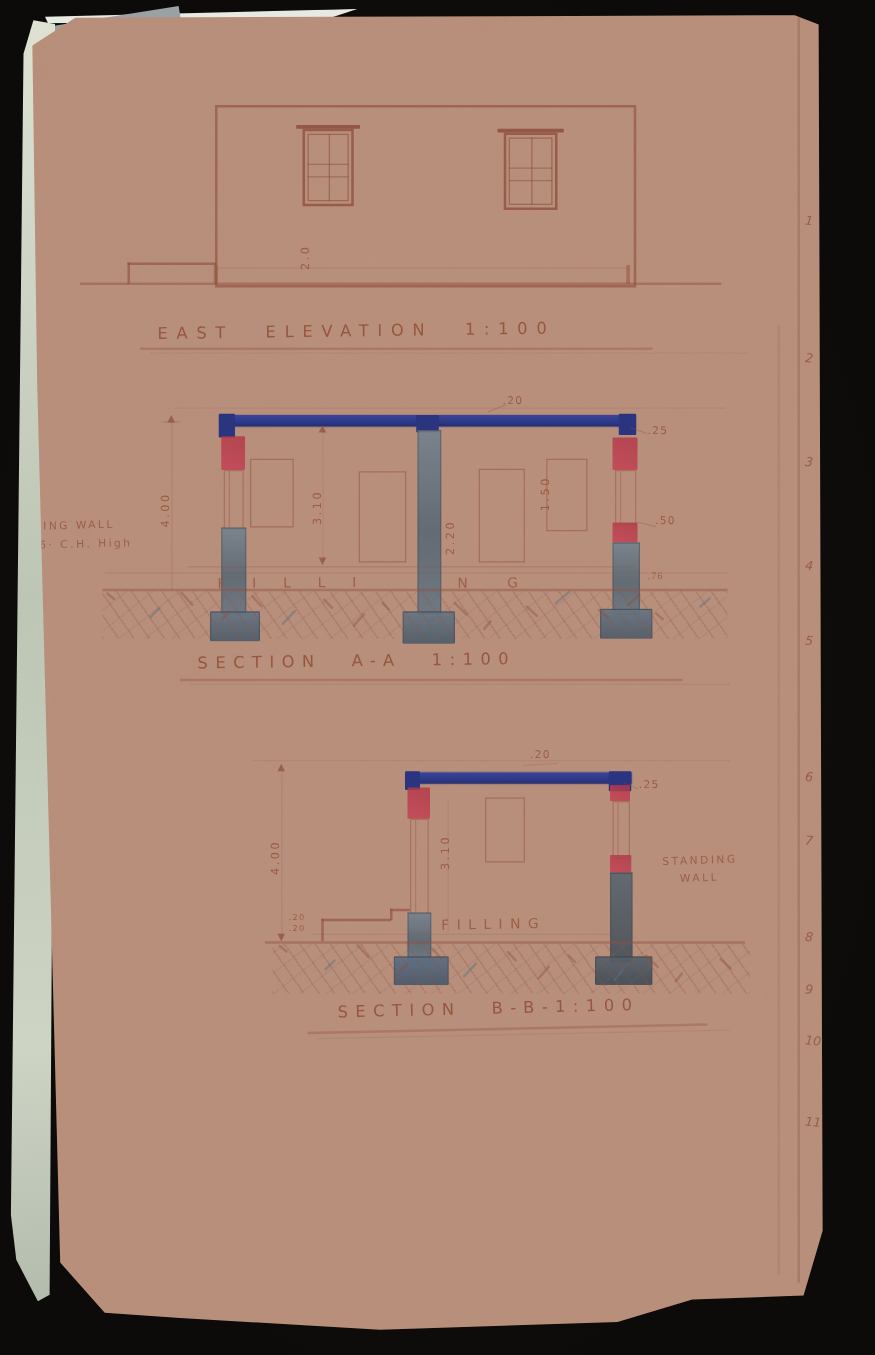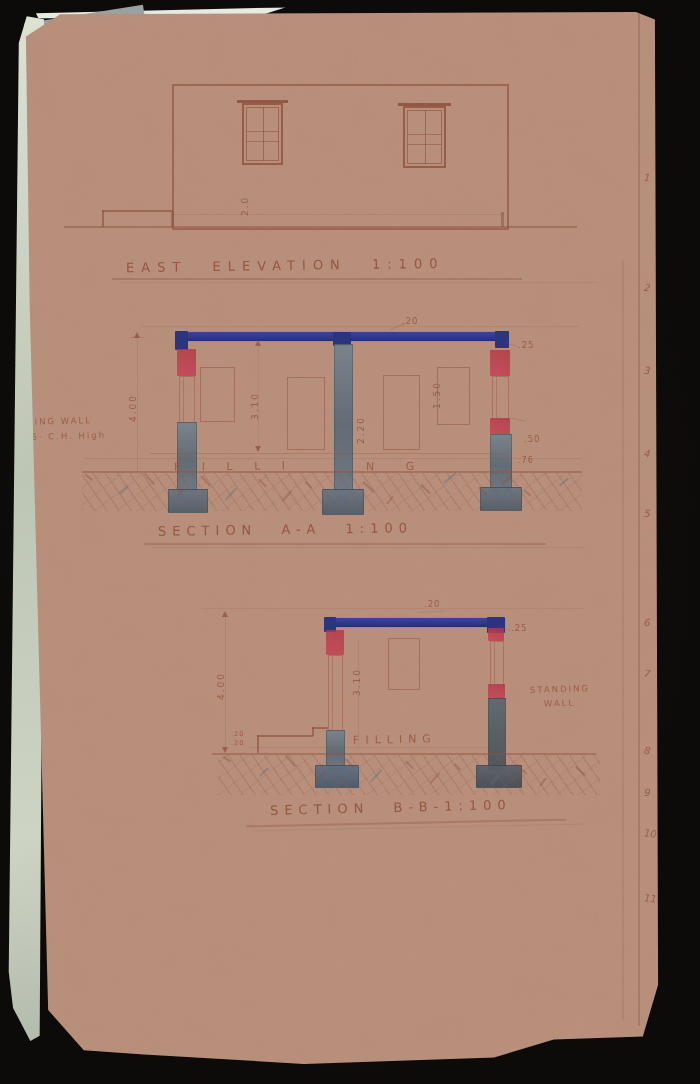--- a/index.html
+++ b/index.html
@@ -206,23 +206,23 @@
       <div class="vdim" style="left:104px;top:412px;">4.00</div>
 
       <div class="ln f22" style="left:234px;top:334px;width:1px;height:104px;"></div>
       <div class="arrow-up" style="left:231px;top:330px;"></div>
       <div class="arrow-dn" style="left:231px;top:436px;"></div>
       <div class="vdim" style="left:226px;top:410px;">3.10</div>
 
       <div class="vdim" style="left:332px;top:434px;">2.20</div>
       <div class="vdim" style="left:408px;top:399px;">1.50</div>
 
-      <div class="dim" style="left:500px;top:424px;">.50</div>
+      <div class="dim" style="left:500px;top:402px;">.50</div>
       <div class="ln f45" style="left:486px;top:409px;width:15px;height:1px;transform:rotate(14deg);"></div>
-      <div class="dim" style="left:494px;top:446px;font-size:8px;">.76</div>
+      <div class="dim" style="left:494px;top:446px;font-size:8px;font-family:Liberation Serif, serif;">.76</div>
 
       <div class="note" style="left:150px;top:450px;font-size:11px;letter-spacing:9px;transform:rotate(-0.5deg);">F I L L I</div>
       <div class="note" style="left:342px;top:450px;font-size:11px;letter-spacing:14px;transform:rotate(-0.5deg);">N G</div>
 
       <div class="note" style="left:2px;top:406px;transform:rotate(-1.5deg);">DING WALL</div>
       <div class="note" style="left:0px;top:421px;transform:rotate(-1.5deg);">16· C.H. High</div>
 
       <div class="title" style="left:134px;top:512px;">SECTION A-A 1:100</div>
       <div class="ln" style="left:120px;top:533px;width:402px;height:1.5px;opacity:.55;"></div>
       <div class="ln f22" style="left:128px;top:537px;width:432px;height:1px;"></div>

